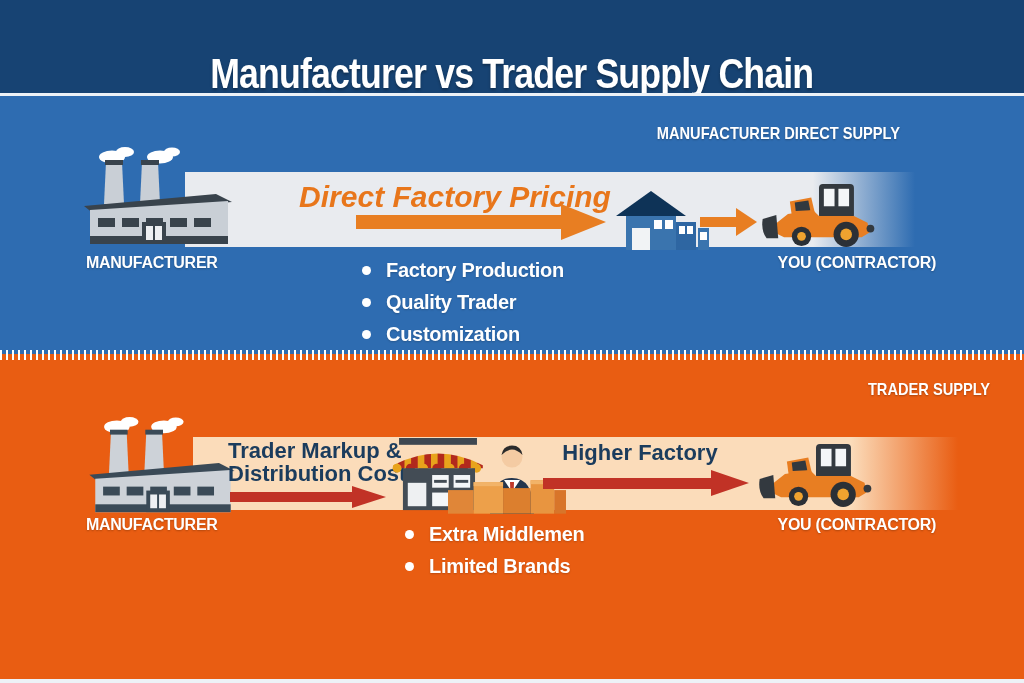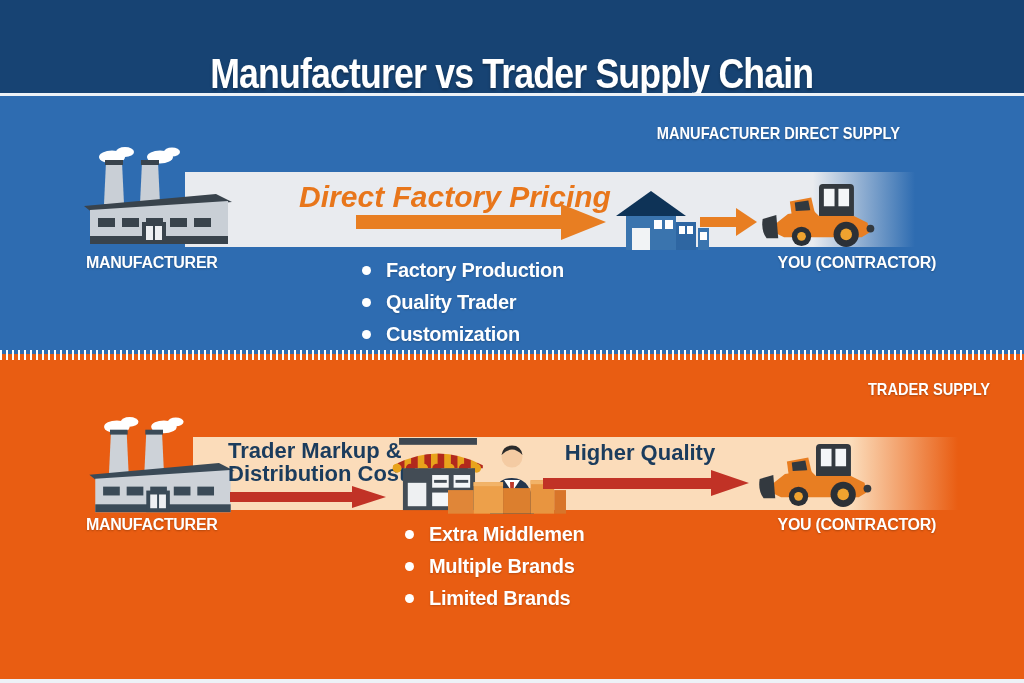--- a/index.html
+++ b/index.html
@@ -234,21 +234,21 @@
     <svg class="icon" style="left:448px;top:122px;" width="118" height="38" viewBox="0 0 120 38">
       <rect x="0" y="14" width="26" height="24" fill="#E08638"></rect>
       <rect x="26" y="6" width="30" height="32" fill="#EDA04A"></rect>
         <rect x="26" y="6" width="30" height="4" fill="#F2B368"></rect>
       <rect x="56" y="12" width="28" height="26" fill="#DC7F2E"></rect>
       <rect x="84" y="4" width="24" height="34" fill="#E89540"></rect>
         <rect x="84" y="4" width="24" height="4" fill="#F2B368"></rect>
       <rect x="108" y="14" width="12" height="24" fill="#D8752A"></rect>
     </svg>
 
-    <div class="navy-label" style="left:560px;top:88px;width:160px;text-align:center;">Higher Quality</div>
+    <div class="navy-label" style="left:560px;top:88px;width:160px;text-align:center;">Higher Factory</div>
 
     <svg class="icon" style="left:543px;top:116px;" width="208" height="26" viewBox="0 0 208 26">
       <rect x="0" y="8" width="168" height="11" fill="#C13226"></rect>
       <polygon points="168,0 206,13 168,26" fill="#C13226"></polygon>
     </svg>
 
     <svg class="icon" style="left:757px;top:88px;" width="118" height="66" viewBox="0 0 120 68">
       <rect x="60" y="2" width="36" height="36" rx="4" fill="#33393F"></rect>
       <rect x="65" y="7" width="11" height="18" fill="#F4F6F8"></rect>
         <rect x="80" y="7" width="11" height="18" fill="#F4F6F8"></rect>
@@ -266,23 +266,19 @@
     <div class="node-label" style="left:86px;top:162px;">MANUFACTURER</div>
     <div class="node-label dest" style="left:716px;top:162px;">YOU (CONTRACTOR)</div>
 
     <ul class="bullets" style="left:405px;top:168px;text-align:right;">
       <li>
           <span class="dot"></span>
           <span>Extra Middlemen</span>
         </li>
       <li>
           <span class="dot"></span>
-          <span>Multiple Brands</span>
-        </li>
-      <li>
-          <span class="dot"></span>
           <span>Limited Brands</span>
         </li>
     </ul>
   </section>
 
   <div class="hairline bottom"></div>
 </div>
 
 </body></html>

